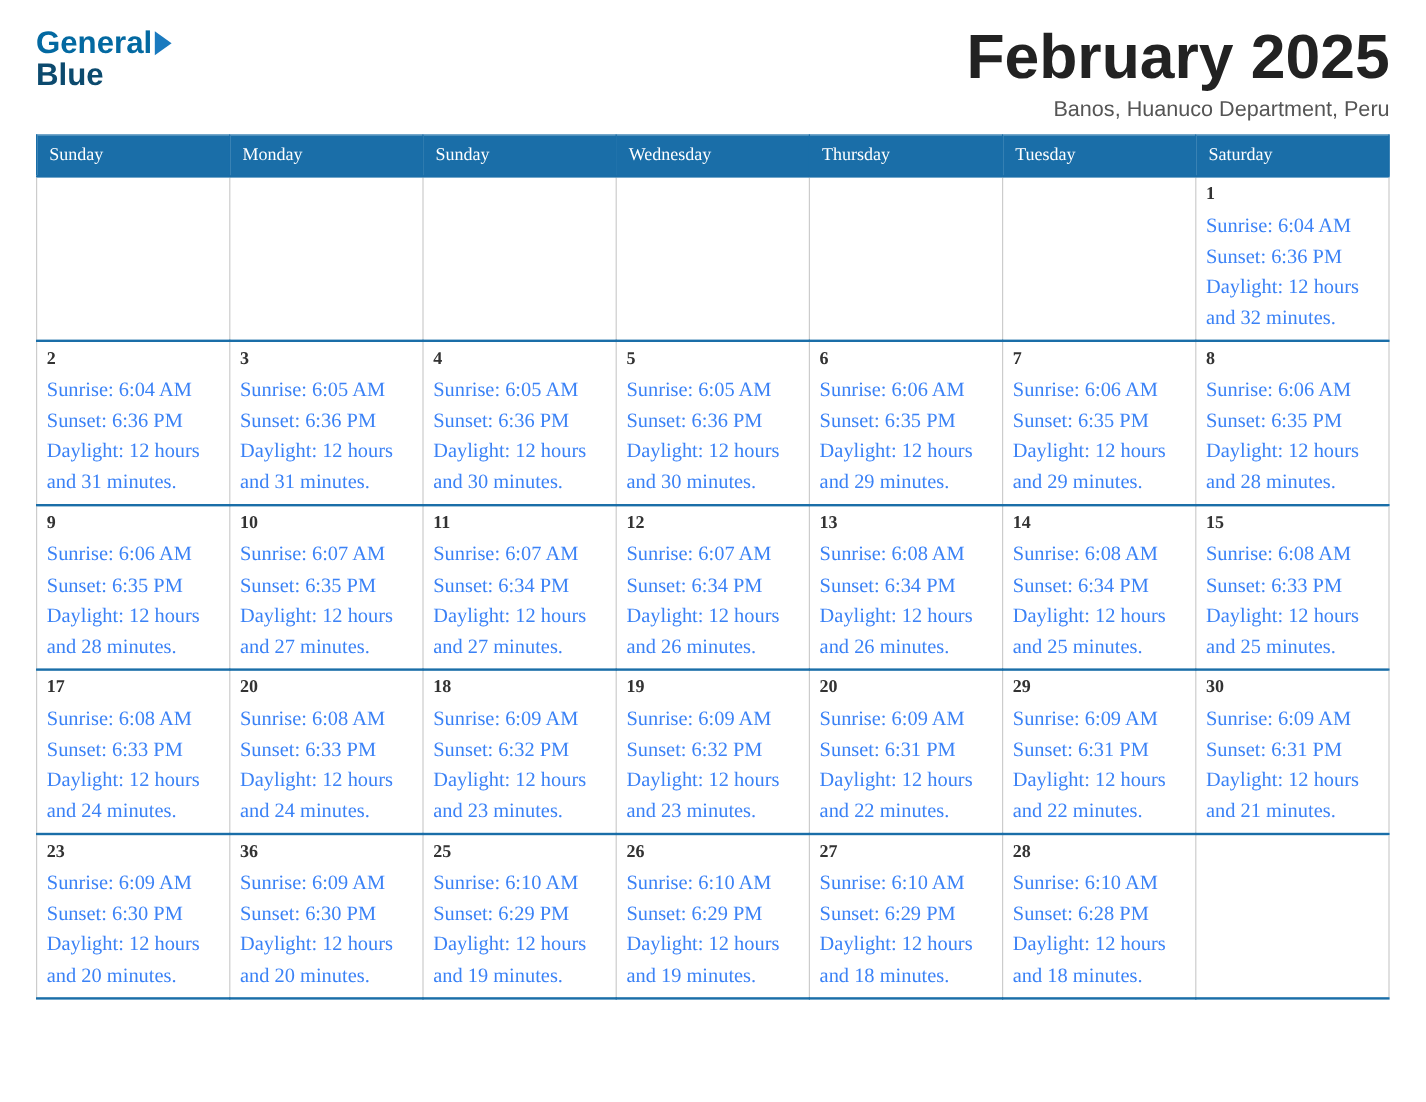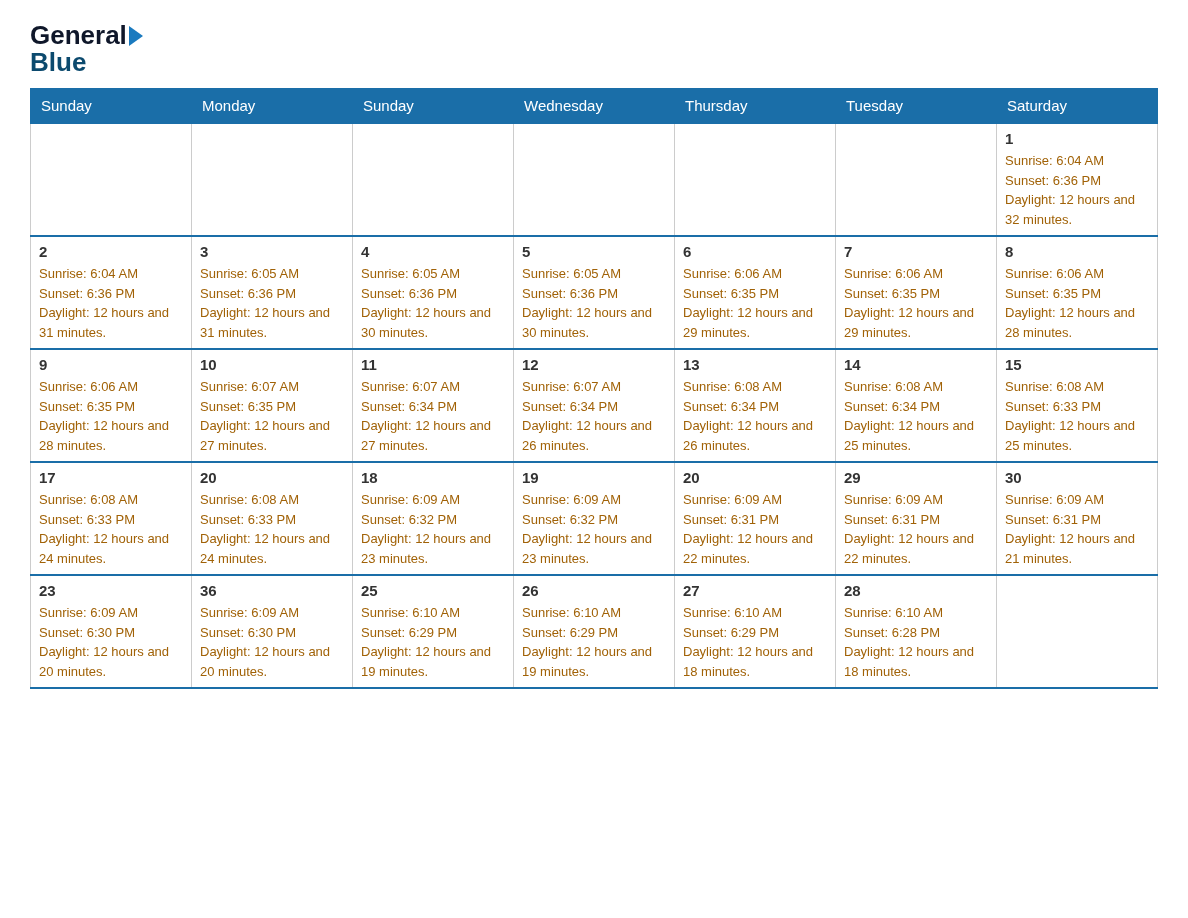--- a/index.html
+++ b/index.html
@@ -19,21 +19,21 @@
     .logo-area {
       display: flex;
       flex-direction: column;
       align-items: flex-start;
     }
     .logo-text {
       display: flex;
       align-items: center;
       font-size: 26px;
       font-weight: bold;
-      color: #0f172a;
+      color: #0369a1;
     }
     .logo-arrow {
       display: inline-block;
       width: 0;
       height: 0;
       border-left: 14px solid #1a7abf;
       border-top: 10px solid transparent;
       border-bottom: 10px solid transparent;
       margin-left: 2px;
       vertical-align: middle;
@@ -55,20 +55,21 @@
     }
     .subtitle {
       font-size: 18px;
       color: #555;
       margin-top: 4px;
     }
     .calendar {
       width: 100%;
       border-collapse: collapse;
       margin-top: 10px;
+      font-family: Liberation Serif, serif;
     }
     .calendar th {
       background-color: #1a6ea8;
       color: #fff;
       padding: 8px 10px;
       text-align: left;
       font-size: 15px;
       font-weight: normal;
       border: 1px solid #1a6ea8;
     }
@@ -84,38 +85,42 @@
     .calendar tr {
       border-bottom: 2px solid #1a6ea8;
     }
     .day-number {
       font-size: 15px;
       font-weight: bold;
       display: block;
       margin-bottom: 4px;
     }
     .day-info {
-      font-size: 13px;
-      color: #a16207;
+      font-size: 17px;
+      color: #3b82f6;
       line-height: 1.5;
     }
     .empty-cell {
       background: #fff;
     }
   </style>
 </head>
 <body>
 
 <div class="header-area">
   <div class="logo-area">
     <div class="logo-text">
       <span>General</span>
       <span class="logo-arrow"></span>
     </div>
     <div class="logo-blue-word">Blue</div>
+  </div>
+  <div class="title-area">
+    <div class="month-title">February 2025</div>
+    <div class="subtitle">Banos, Huanuco Department, Peru</div>
   </div>
 </div>
 
 <table class="calendar">
   <thead>
     <tr>
     <th>Sunday</th>
         <th>Monday</th>
         <th>Sunday</th>
         <th>Wednesday</th>

